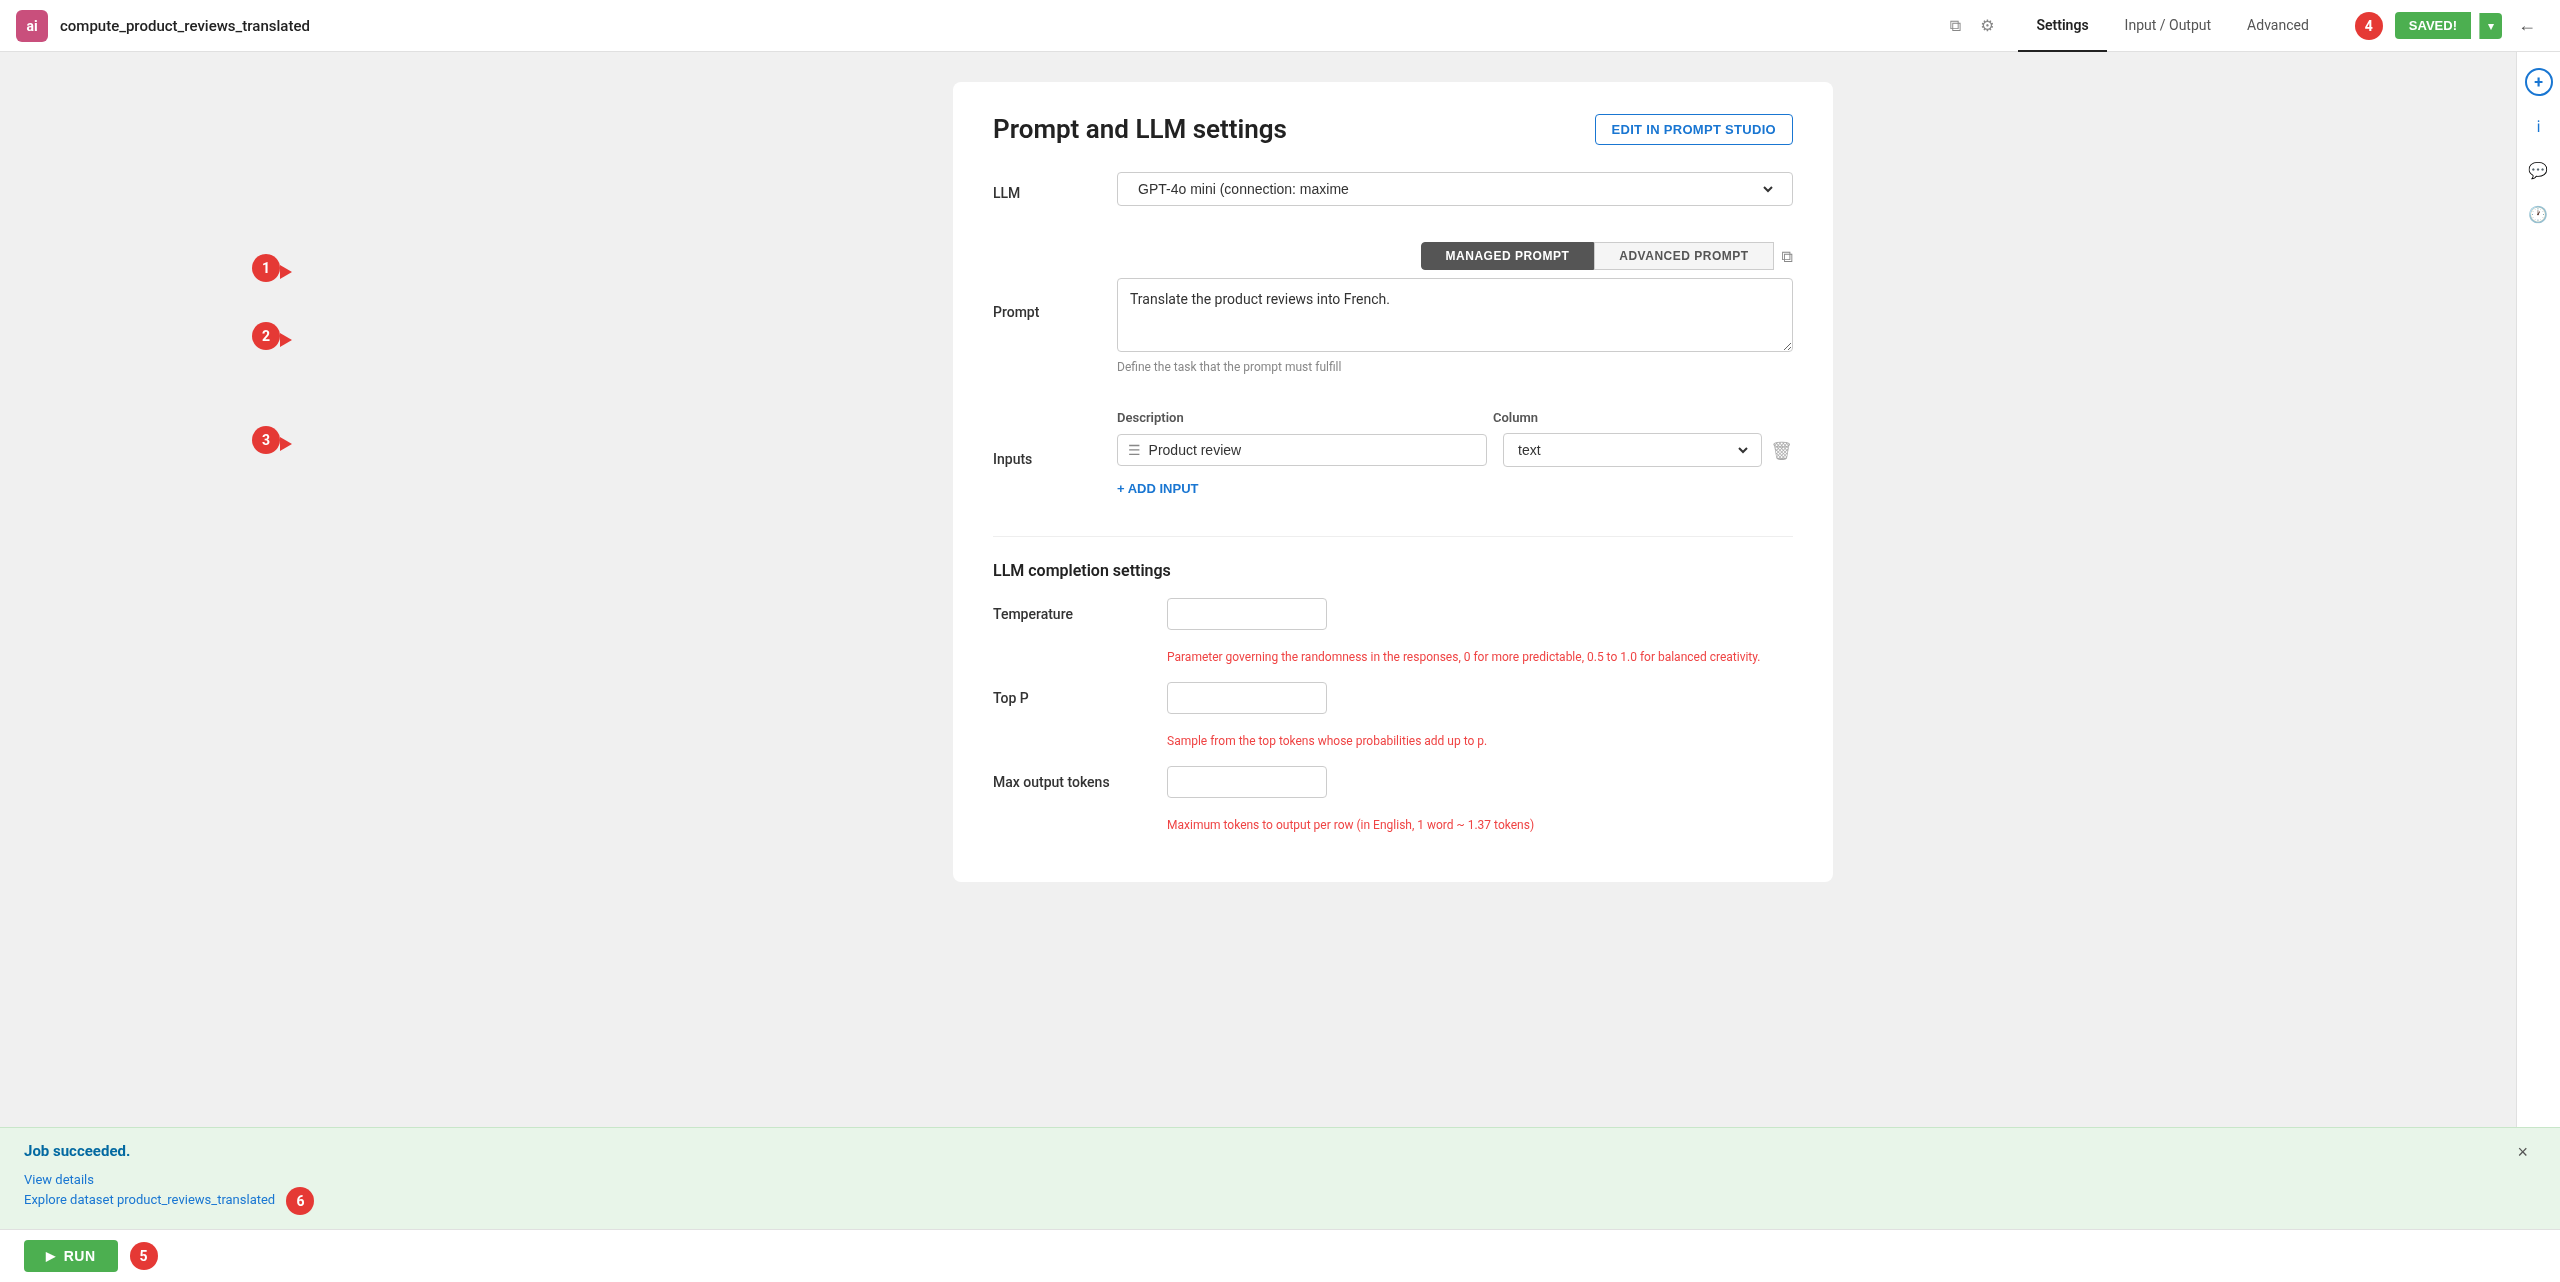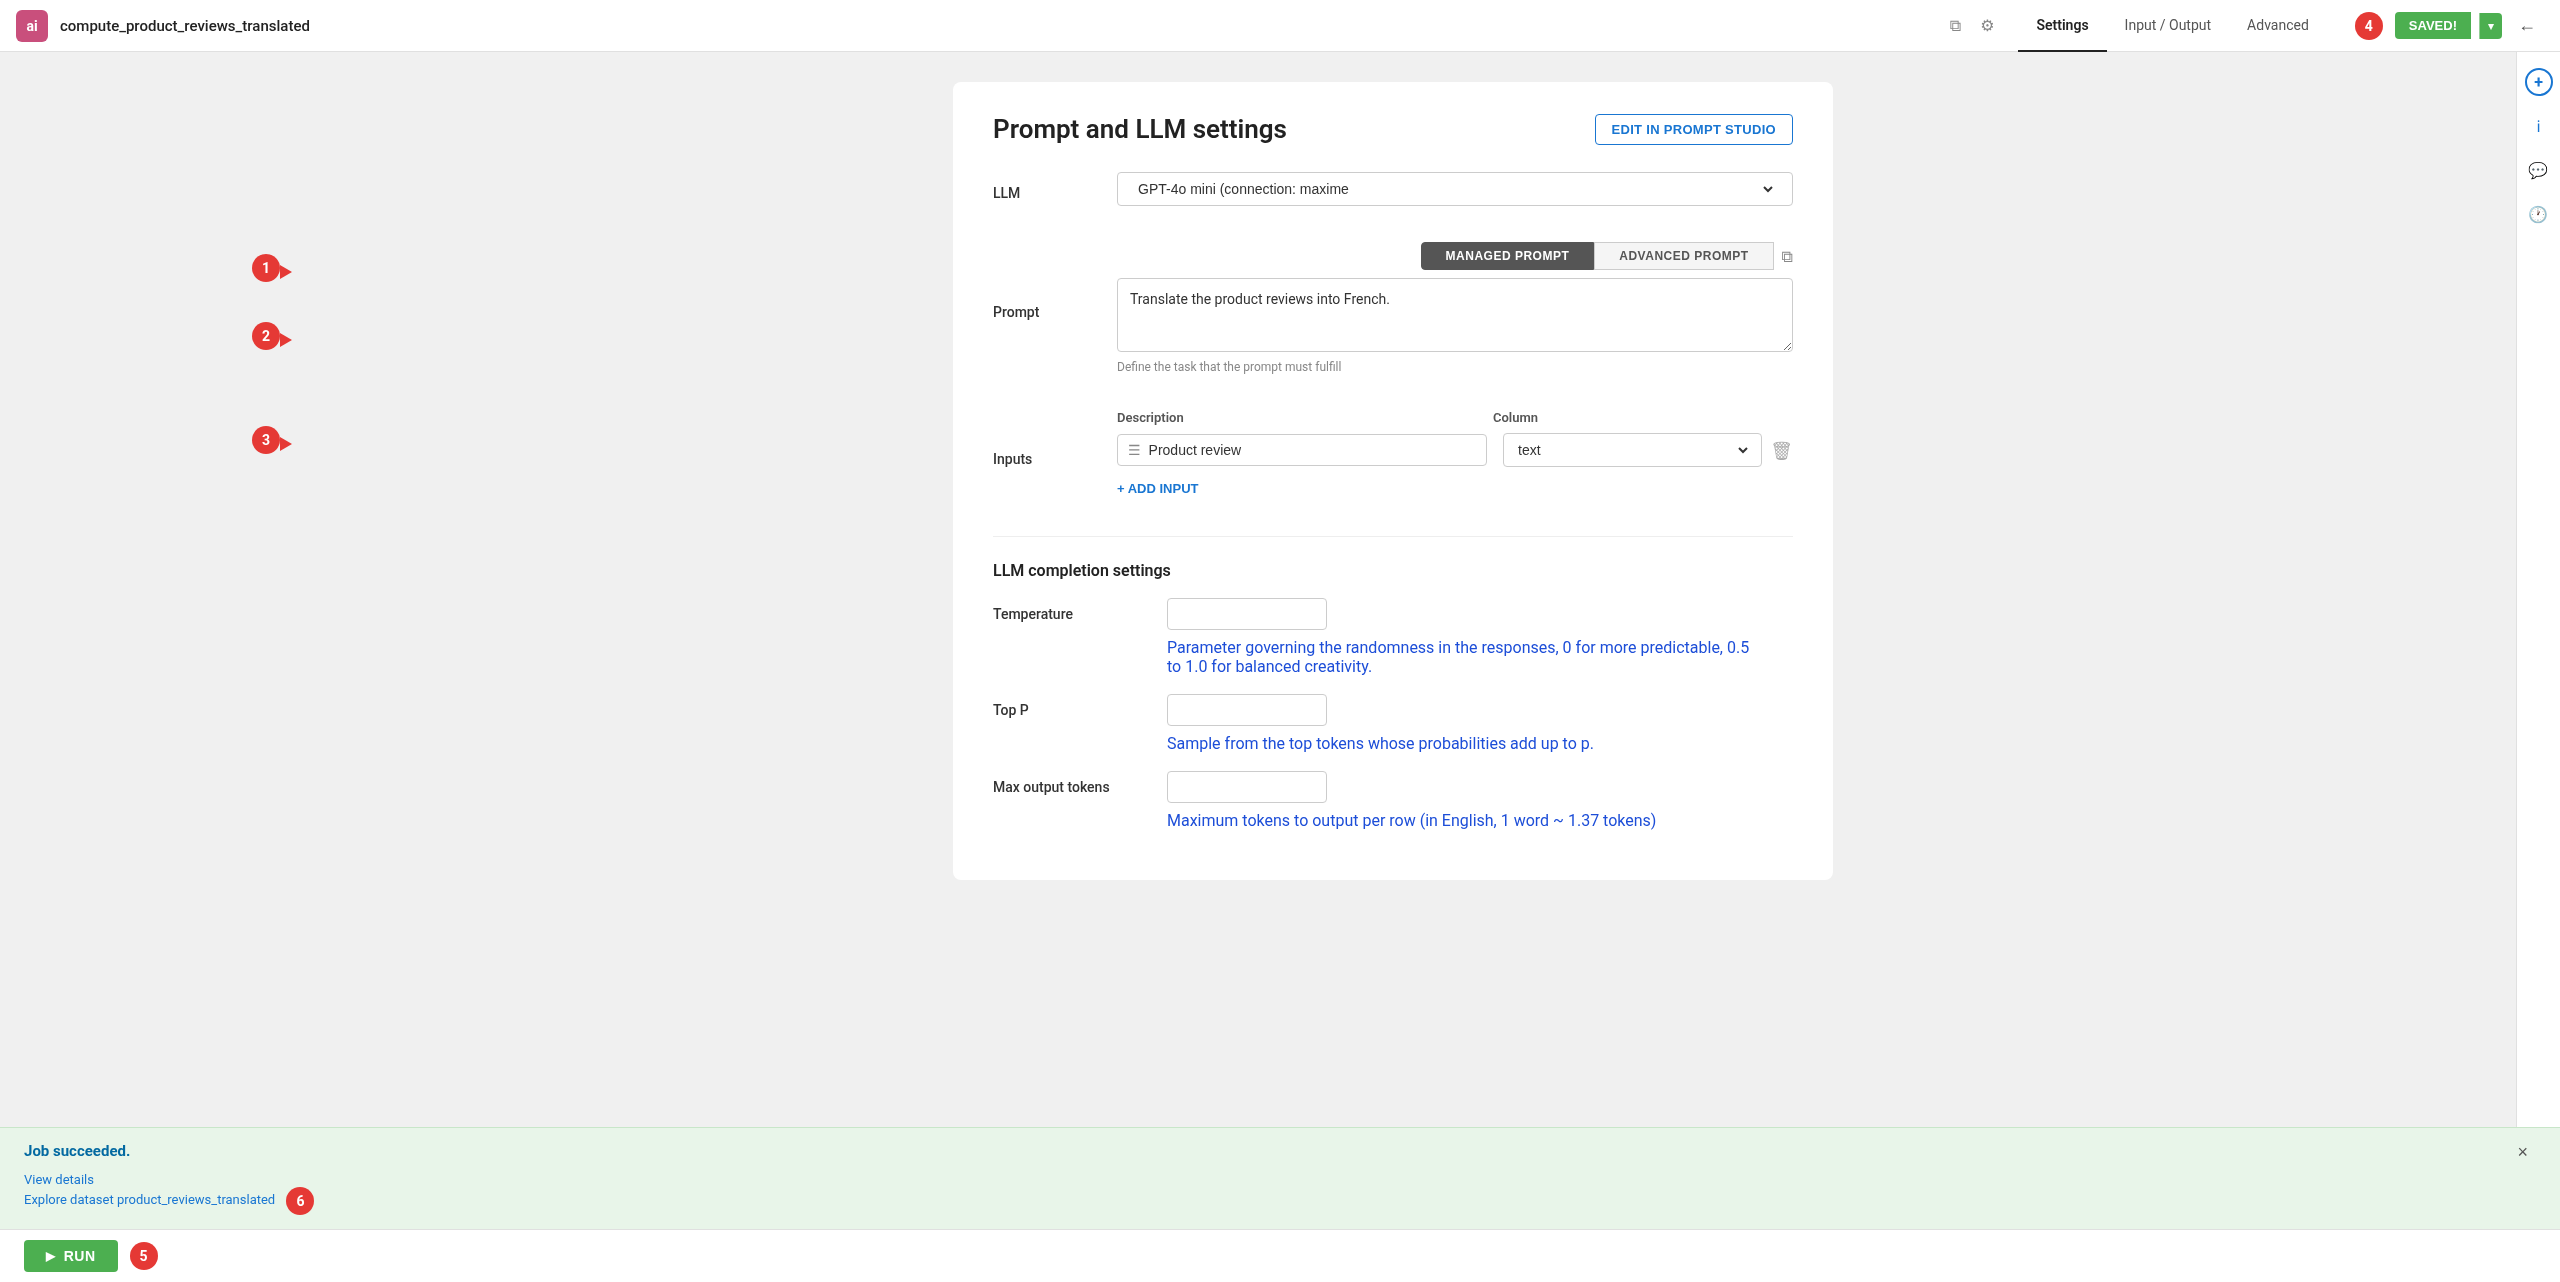--- a/index.html
+++ b/index.html
@@ -356,23 +356,23 @@
     }
     .completion-input {
       border: 1px solid #ccc;
       border-radius: 4px;
       padding: 7px 10px;
       font-size: 14px;
       color: #333;
       width: 160px;
     }
     .completion-hint {
-      font-size: 16px;
-      color: #1d4ed8;
-      margin-top: 8px;
+      font-size: 12px;
+      color: #ef4444;
+      margin-top: 20px;
       max-width: 600px;
     }
 
     
     .right-sidebar {
       width: 44px;
       background: #fff;
       border-left: 1px solid #e0e0e0;
       display: flex;
       flex-direction: column;

